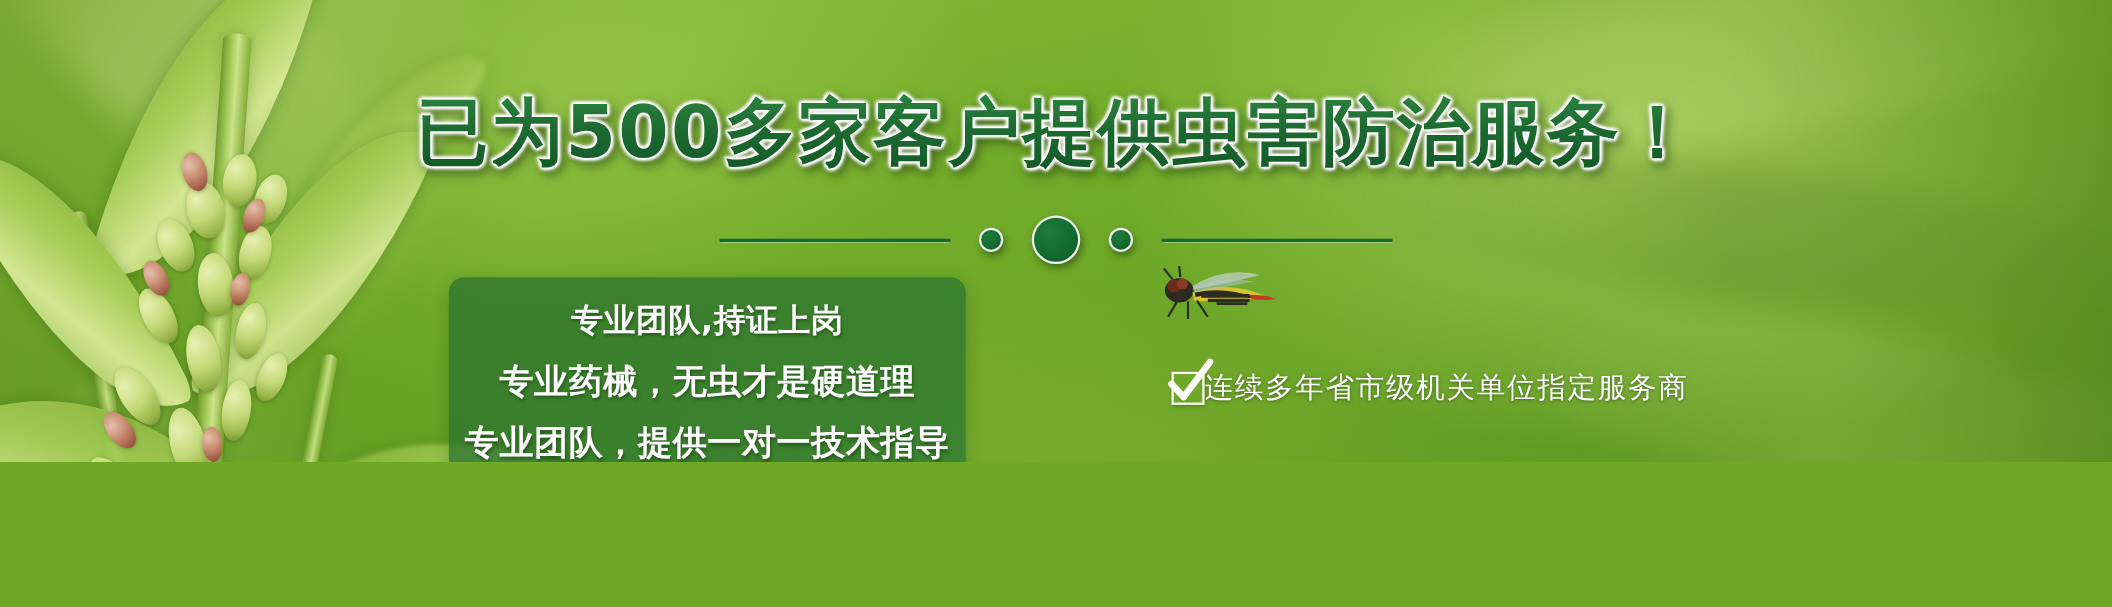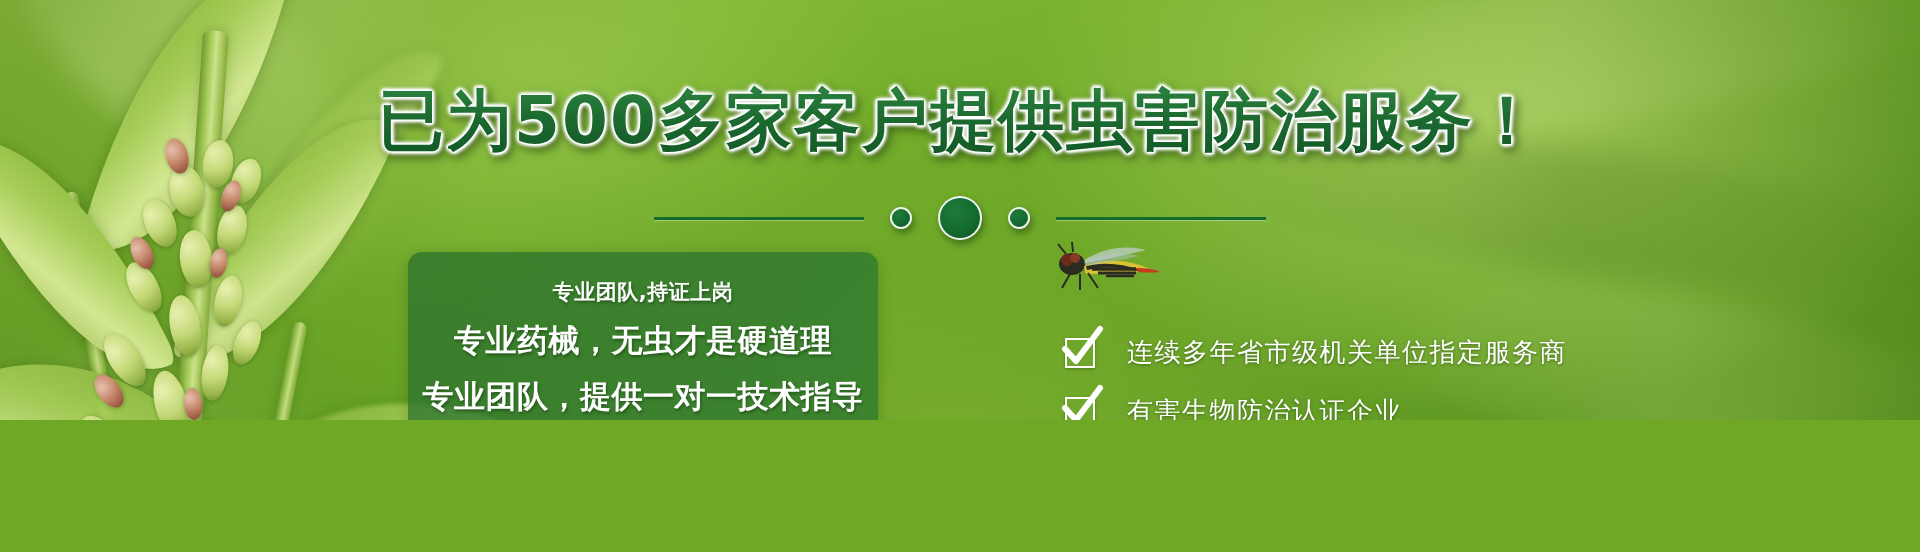--- a/index.html
+++ b/index.html
@@ -176,32 +176,32 @@
     padding:10px 18px;
   }
   .panel .pl {
     color:#ffffff;
     font-family:"DejaVu Sans","Liberation Sans",sans-serif;
     font-weight:bold;
     white-space:nowrap;
     text-shadow:1px 2px 3px rgba(12,40,4,.45);
     letter-spacing:.5px;
   }
-  .panel .pl.l1 { font-size:21px; }
+  .panel .pl.l1 { font-size:29px; }
   .panel .pl.l2 { font-size:31px; }
   .panel .pl.l3 { font-size:31px; }
 
   
   .checklist {
     position:absolute;
     left:1065px; top:335px;
     display:flex; flex-direction:column;
     gap:24px;
   }
-  .check-row { display:flex; align-items:center; gap:32px; }
+  .check-row { display:flex; align-items:center; gap:0; }
   .check-box {
     width:30px; height:30px;
     border:2px solid #ffffff;
     position:relative;
     flex:0 0 auto;
     box-shadow:0 1px 3px rgba(15,40,5,.35);
   }
   .check-box svg { position:absolute; left:-4px; top:-13px; overflow:visible; }
   .check-text {
     color:#ffffff;
@@ -327,28 +327,20 @@
 
   <div class="checklist">
     <div class="check-row">
       <span class="check-box">
         <svg width="40" height="42" viewBox="0 0 40 42">
           <path d="M2 22 L13 34 L37 2" stroke="#ffffff" stroke-width="6" fill="none" stroke-linecap="round" stroke-linejoin="round"></path>
         </svg>
       </span>
       <span class="check-text">连续多年省市级机关单位指定服务商</span>
     </div>
-    <div class="check-row">
-      <span class="check-box">
-        <svg width="40" height="42" viewBox="0 0 40 42">
-          <path d="M2 22 L13 34 L37 2" stroke="#ffffff" stroke-width="6" fill="none" stroke-linecap="round" stroke-linejoin="round"></path>
-        </svg>
-      </span>
-      <span class="check-text">有害生物防治认证企业</span>
-    </div>
   </div>
 
   <div class="pest-row">
 
     <div class="pest" title="鼠">
       <svg width="48" height="40" viewBox="0 0 48 40">
         <ellipse cx="26" cy="22" rx="15" ry="12" fill="#a09a93"></ellipse>
         <ellipse cx="26" cy="19" rx="13" ry="9" fill="#b8b2ab"></ellipse>
         <ellipse cx="12" cy="20" rx="8" ry="7" fill="#a8a29b"></ellipse>
         <ellipse cx="8" cy="14" rx="4.5" ry="5" fill="#bfb8b1"></ellipse>

